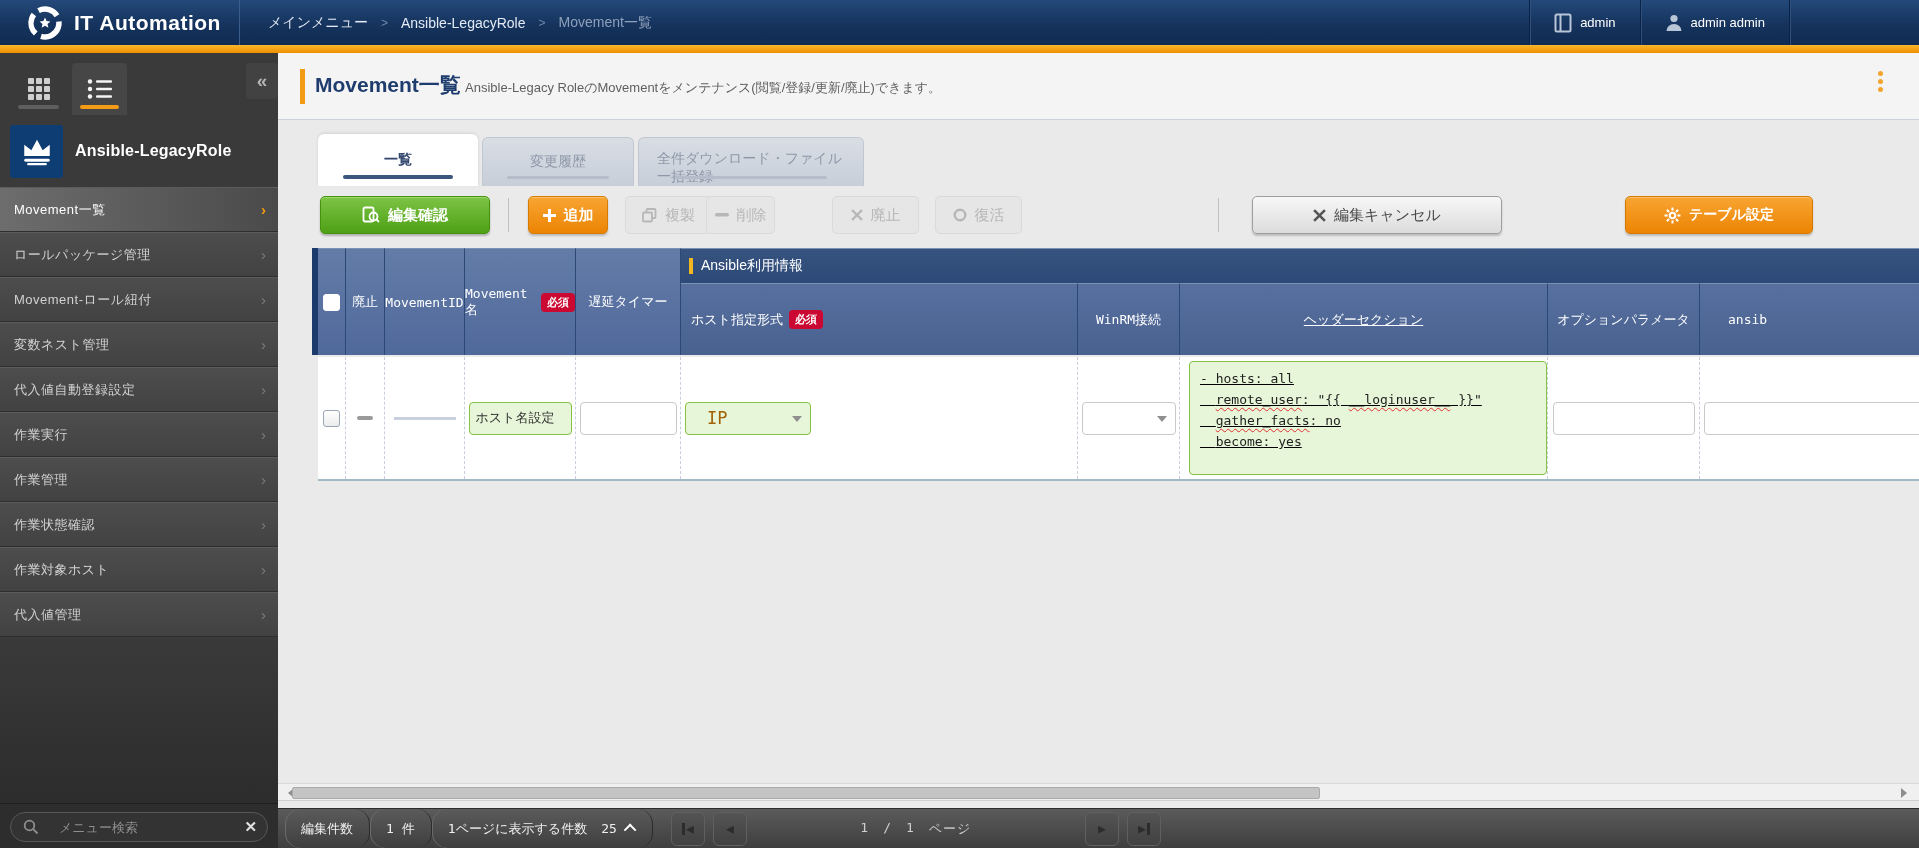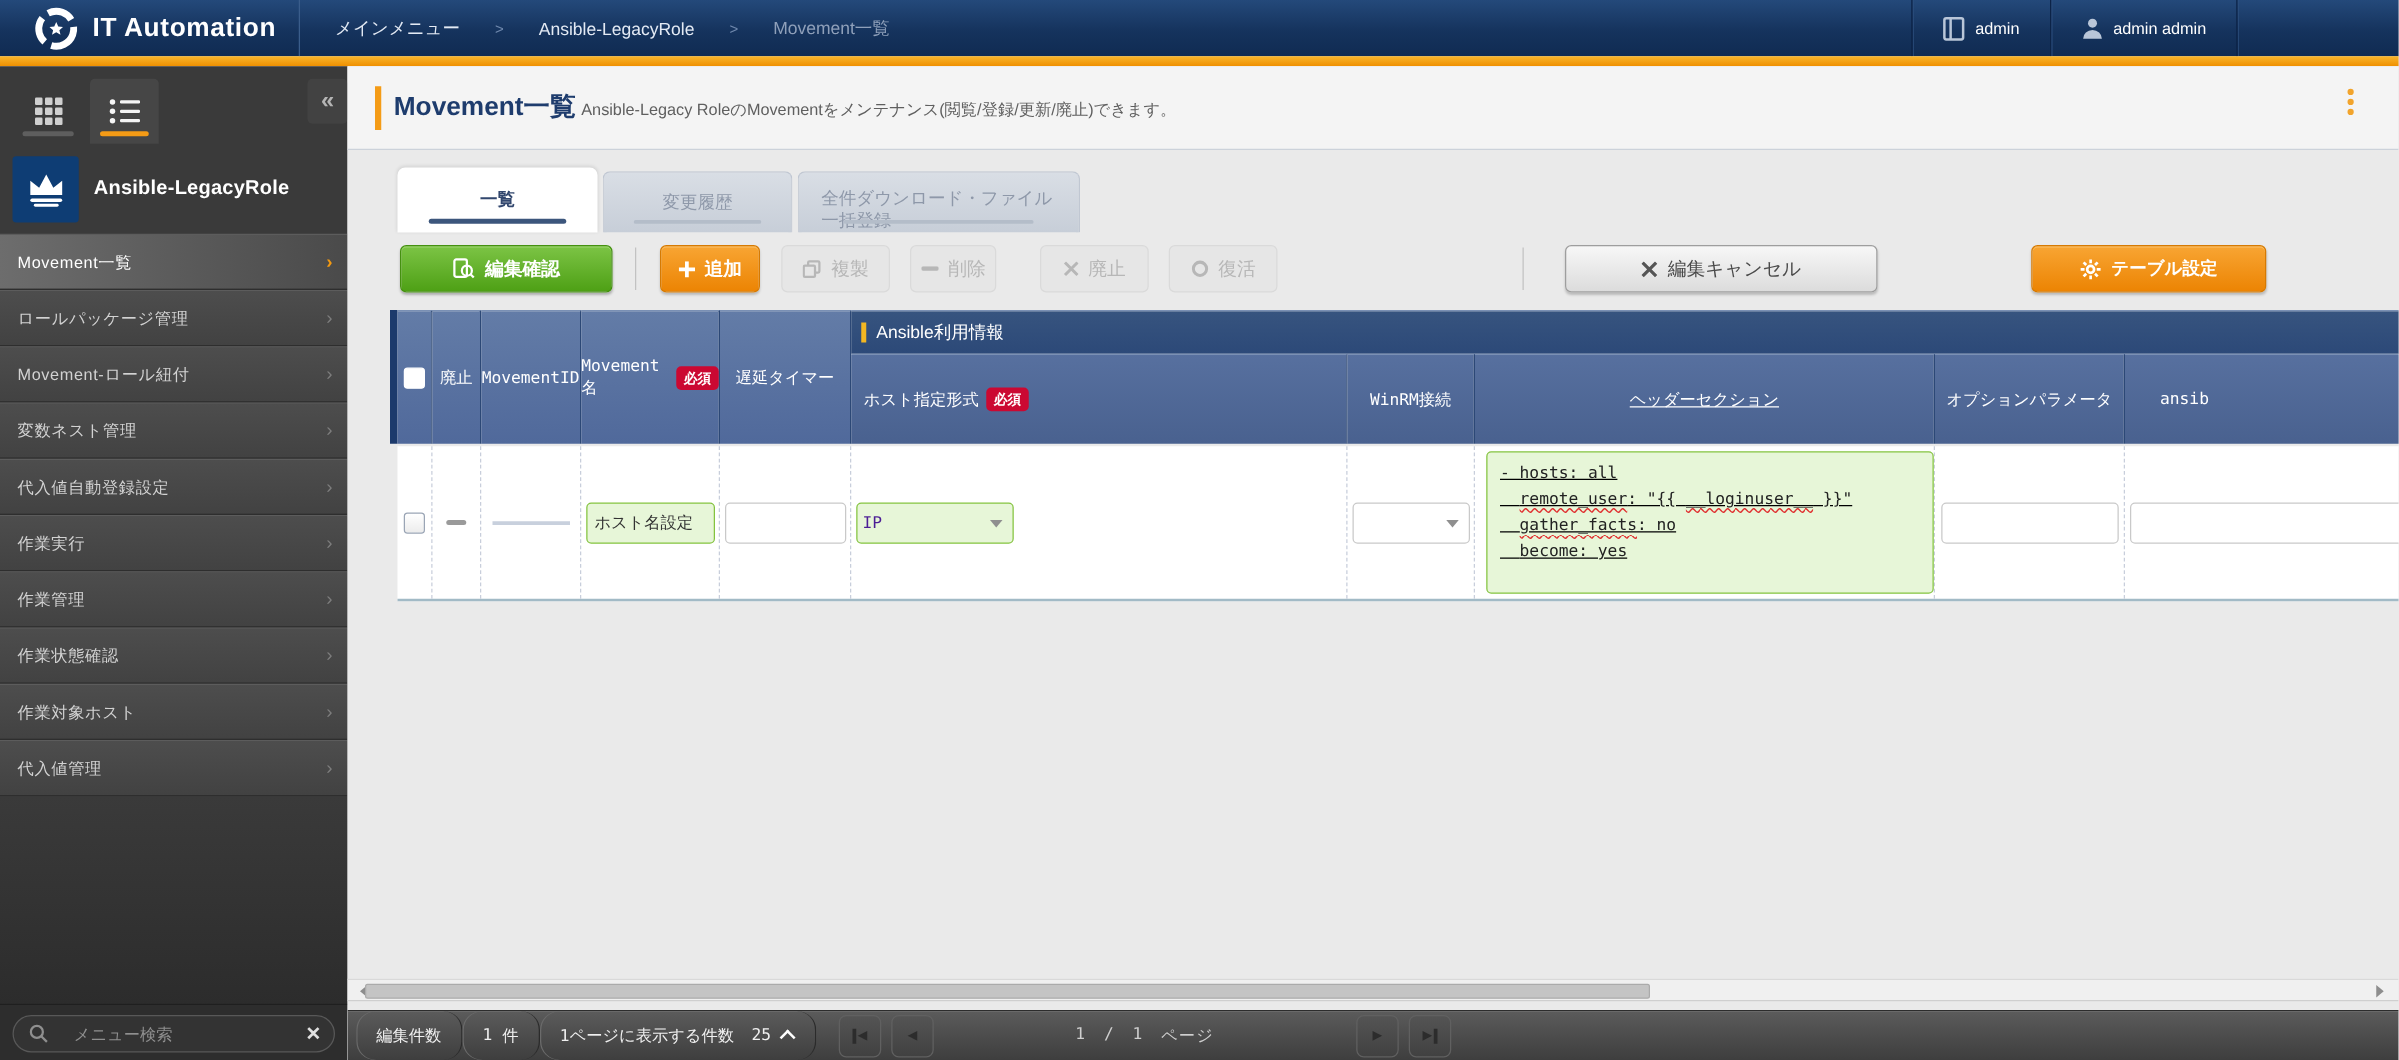--- a/index.html
+++ b/index.html
@@ -7,21 +7,21 @@
   body { font-family:"Liberation Sans", sans-serif; overflow:hidden; background:#eaeaea; }
   .screen { position:relative; width:1919px; height:848px; overflow:hidden; }
 
   
   .topbar { position:absolute; left:0; top:0; width:1919px; height:45px;
     background:linear-gradient(180deg,#24497a 0%,#15335d 55%,#102b52 100%);
     display:flex; align-items:center; }
   .logo-block { width:240px; height:45px; display:flex; align-items:center; gap:10px;
     padding-left:26px; border-right:1px solid #3a5d8b; }
   .logo-title { color:#fff; font-size:21px; font-weight:bold; letter-spacing:.5px; }
-  .breadcrumb { display:flex; align-items:center; gap:28px; padding-left:28px; font-size:14px; }
+  .breadcrumb { display:flex; align-items:center; gap:13px; padding-left:28px; font-size:14px; }
   .bc-item { color:#e3eaf4; cursor:pointer; }
   .bc-sep { color:#6f88ad; font-size:12px; }
   .bc-current { color:#8fa0ba; }
   .top-right { margin-left:auto; display:flex; align-items:stretch; height:45px; }
   .top-sec { display:flex; align-items:center; gap:8px; padding:0 24px;
     border-left:1px solid #0c2347; box-shadow:inset 1px 0 0 #2d4f7e; color:#fff; font-size:13px; }
   .top-right .pad-end { width:130px; border-left:1px solid #0c2347; box-shadow:inset 1px 0 0 #2d4f7e; }
 
   
   .accent { position:absolute; left:0; top:45px; width:1919px; height:8px;
@@ -88,21 +88,21 @@
   
   .toolbar { position:absolute; left:0; top:143px; width:1641px; height:40px; }
   .btn { position:absolute; top:0; height:38px; border-radius:5px; display:flex; align-items:center;
     justify-content:center; gap:8px; font-size:15px; cursor:pointer; }
   .btn-green { left:42px; width:170px; background:linear-gradient(180deg,#7cc445,#4ea015);
     border:1px solid #459110; color:#fff; font-weight:bold; box-shadow:0 2px 2px rgba(0,0,0,.25), inset 0 1px 0 #9ed86f; }
   .btn-orange { background:linear-gradient(180deg,#f8a533,#ec8403); border:1px solid #d67a02;
     color:#fff; font-weight:bold; box-shadow:0 2px 2px rgba(0,0,0,.2), inset 0 1px 0 #fbc169; }
   .btn-add { left:250px; width:80px; }
   .btn-disabled { background:#e6e6e6; color:#b7b7b7; border:1px solid #dadada; cursor:default; }
-  .btn-dup { left:347px; width:87px; } .btn-del { left:450px; width:69px; }
+  .btn-dup { left:347px; width:87px; } .btn-del { left:428px; width:69px; }
   .btn-disc { left:554px; width:87px; } .btn-rest { left:657px; width:87px; }
   .btn-cancel { left:962px; width:250px; background:linear-gradient(180deg,#f7f7f7,#dcdcdc);
     border:1px solid #9e9e9e; color:#4a4a4a; box-shadow:0 2px 2px rgba(0,0,0,.2);margin-left:12px; }
   .btn-tableset { left:1347px; width:188px; font-size:14px; }
   .tb-sep { position:absolute; top:2px; width:1px; height:34px; background:#c2c2c2; }
   .sep1 { left:230px; } .sep2 { left:940px; }
 
   
   .table-wrap { position:absolute; left:34px; top:195px; width:1607px; height:238px; }
   .t-edge { position:absolute; left:0; top:0; width:6px; height:107px; background:#1c3a6c; }
@@ -133,22 +133,22 @@
     border-bottom:2px solid #a2bac6; }
   .dcell { display:flex; align-items:center; justify-content:center;
     border-right:1px dashed #c8cedb; }
   .dcell.left-align { justify-content:flex-start; padding-left:4px; }
   .dash-mark { width:16px; height:4px; background:#9a9a9a; border-radius:2px; }
   .line-mark { width:62px; height:3px; background:#c8d0dd; }
   .cell-input { height:33px; border:1px solid #c9c9c9; border-radius:4px; background:#fff;
     font-size:13px; font-family:"DejaVu Sans Mono", monospace; color:#333; padding:0 6px; outline:none; }
   .edited { background:#e7f6d8; border:1px solid #84c33f; }
   .sel { position:relative; height:33px; border:1px solid #c9c9c9; border-radius:4px; background:#fff;
-    display:flex; align-items:center; padding-left:4px; font-size:13px;
-    font-family:"DejaVu Sans Mono", monospace; color:#4c1d95; cursor:pointer; }
+    display:flex; align-items:center; padding-left:21px; font-size:17px;
+    font-family:"DejaVu Sans Mono", monospace; color:#a16207; cursor:pointer; }
   .sel .arr { position:absolute; right:8px; top:13px; width:0; height:0;
     border-left:5px solid transparent; border-right:5px solid transparent; border-top:6px solid #8f8f8f; }
   .sel.edited { background:#e7f6d8; border:1px solid #84c33f; }
   .yaml-box { width:358px; height:114px; background:#e7f6d8; border:1px solid #84c33f; border-radius:4px;
     margin-left:5px; padding:6px 10px; font-family:"DejaVu Sans Mono", monospace; font-size:13px;
     line-height:21px; color:#222; white-space:pre; overflow:hidden; cursor:text; }
   .wavy { text-decoration-line:underline; text-decoration-style:wavy; text-decoration-color:#e03030;
     text-decoration-thickness:1px; text-underline-offset:3px; }
 
   

